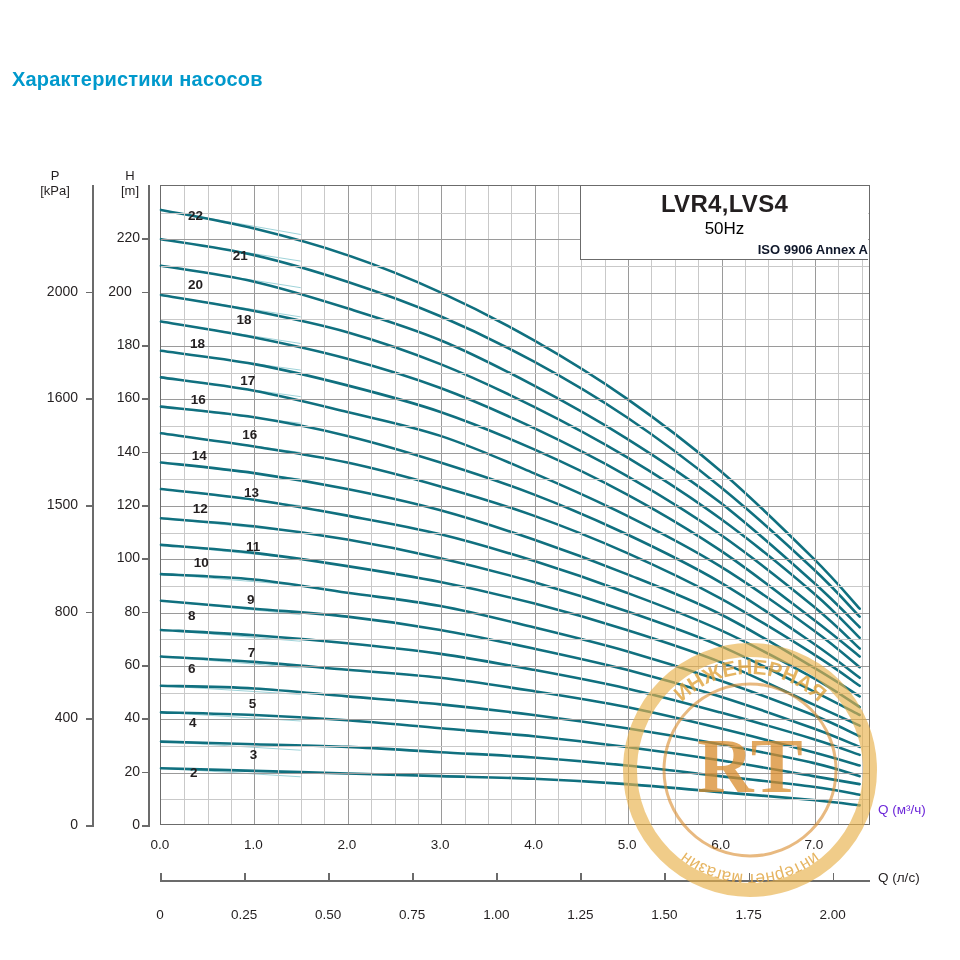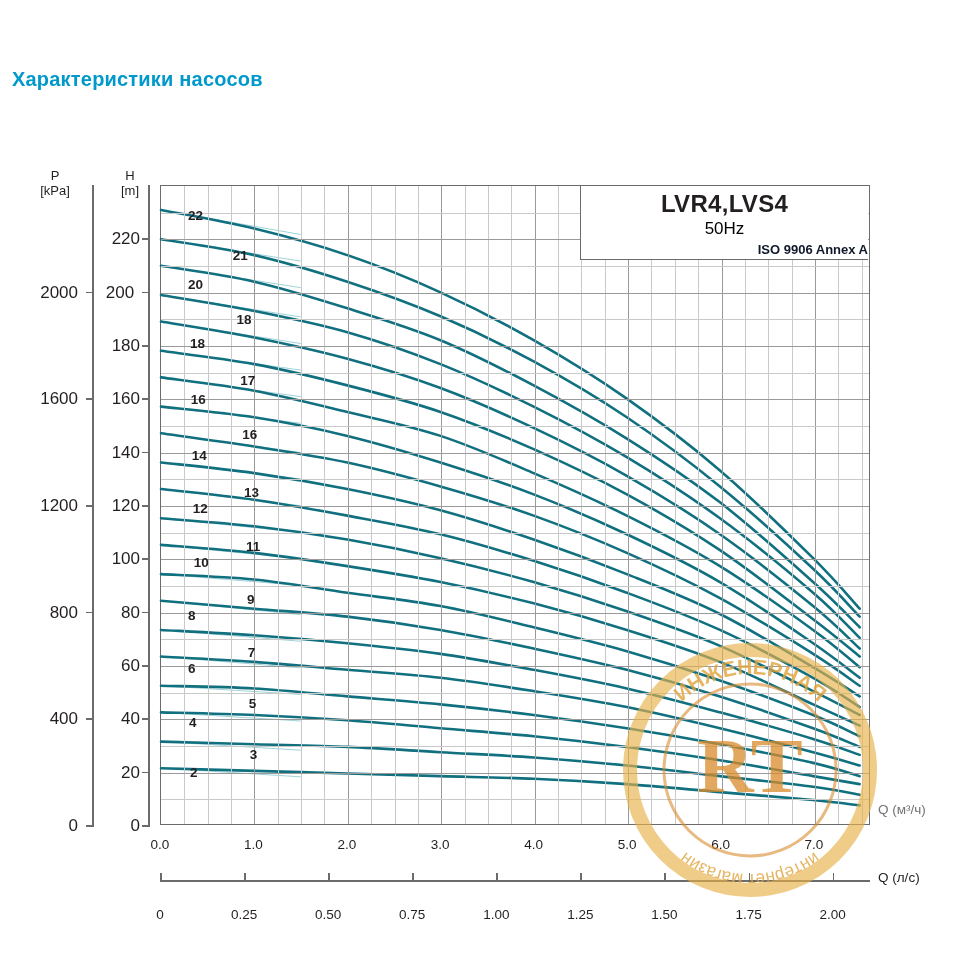--- a/index.html
+++ b/index.html
@@ -37,31 +37,31 @@
   .gridh{position:absolute;left:0;right:0;height:1px;background:#c9c9c9;}
   .gridh.major{background:#9a9a9a;}
 
   svg.curves{position:absolute;left:0;top:0;width:100%;height:100%;overflow:visible;}
 
   
   .axis-head{position:absolute;text-align:center;font-size:13px;color:#231f20;line-height:15px;}
   #p-head{left:25px;top:28px;width:60px;}
   #h-head{left:105px;top:28px;width:50px;}
 
-  .ytick{position:absolute;font-size:17px;color:#231f20;text-align:right;}
+  .ytick{position:absolute;font-size:14px;color:#231f20;text-align:right;}
   .ytick.p{width:60px;left:18px;}
   .ytick.h{width:40px;left:100px;}
 
   .yaxis-line{position:absolute;width:1.5px;background:#6b6b6b;}
   #p-axis{left:92px;top:45px;height:640px;}
   #h-axis{left:148px;top:45px;height:640px;}
   .ticklet{position:absolute;height:1.5px;background:#6b6b6b;width:8px;}
 
   .xtick{position:absolute;font-size:13.5px;color:#231f20;text-align:center;width:60px;}
-  #x1-label{position:absolute;font-size:13.5px;color:#737373;}
+  #x1-label{position:absolute;font-size:13.5px;color:#6d28d9;}
   #x2-label{position:absolute;font-size:13.5px;color:#231f20;}
 
   #x2-axis{position:absolute;left:160px;top:740px;width:710px;height:1.5px;background:#6b6b6b;}
 
   
   #title-box{
     position:absolute;
     left:580px; top:46px;
     width:288px; height:74px;
     border-left:1.5px solid #6b6b6b;
@@ -241,21 +241,21 @@
       <div class="ytick h" style="top: 569.333px;">40</div>
       <div class="ticklet" style="left: 142px; top: 578.333px;"></div>
       <div class="ytick h" style="top: 622.667px;">20</div>
       <div class="ticklet" style="left: 142px; top: 631.667px;"></div>
       <div class="ytick h" style="top: 676px;">0</div>
       <div class="ticklet" style="left: 142px; top: 685px;"></div>
       <div class="ytick p" style="top: 142.667px;">2000</div>
       <div class="ticklet" style="left: 86px; top: 151.667px;"></div>
       <div class="ytick p" style="top: 249.333px;">1600</div>
       <div class="ticklet" style="left: 86px; top: 258.333px;"></div>
-      <div class="ytick p" style="top: 356px;">1200</div>
+      <div class="ytick p" style="top: 356px;">1500</div>
       <div class="ticklet" style="left: 86px; top: 365px;"></div>
       <div class="ytick p" style="top: 462.667px;">800</div>
       <div class="ticklet" style="left: 86px; top: 471.667px;"></div>
       <div class="ytick p" style="top: 569.333px;">400</div>
       <div class="ticklet" style="left: 86px; top: 578.333px;"></div>
       <div class="ytick p" style="top: 676px;">0</div>
       <div class="ticklet" style="left: 86px; top: 685px;"></div>
       <div class="xtick" style="left: 130px; top: 697px;">0.0</div>
       <div class="xtick" style="left: 223.421px; top: 697px;">1.0</div>
       <div class="xtick" style="left: 316.842px; top: 697px;">2.0</div>

